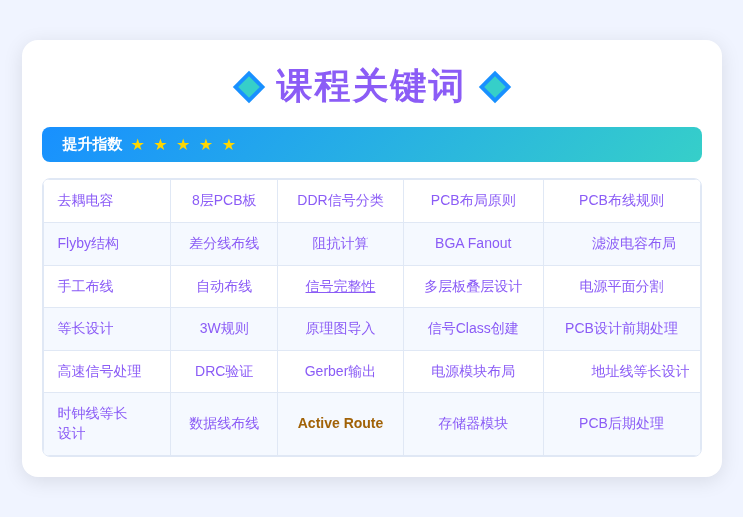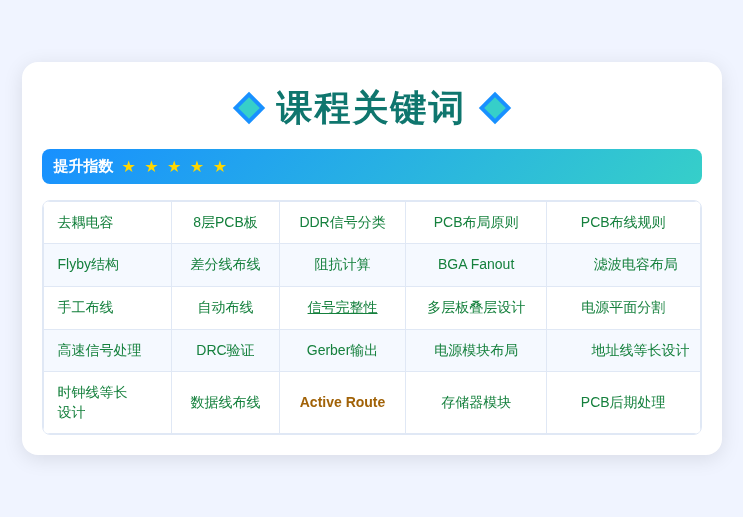--- a/index.html
+++ b/index.html
@@ -27,34 +27,34 @@
       display: flex;
       align-items: center;
       justify-content: center;
       padding: 22px 20px 16px;
       gap: 10px;
     }
 
     .header-title {
       font-size: 36px;
       font-weight: 900;
-      color: #0f766e;
+      color: #8b5cf6;
       letter-spacing: 2px;
     }
 
     .diamond-icon {
       width: 36px;
       height: 36px;
     }
 
     .rating-bar {
       background: linear-gradient(135deg, #1890ff, #36cfc9);
       margin: 0 20px 16px;
       border-radius: 8px;
-      padding: 8px 12px;
+      padding: 8px 21px;
       display: flex;
       align-items: center;
       gap: 8px;
     }
 
     .rating-label {
       color: #fff;
       font-size: 15px;
       font-weight: 600;
     }
@@ -73,21 +73,21 @@
     }
 
     table {
       width: 100%;
       border-collapse: collapse;
     }
 
     td {
       padding: 11px 10px;
       font-size: 14px;
-      color: #15803d;
+      color: #8b5cf6;
       border: 1px solid #e0e8f5;
       text-align: center;
       vertical-align: middle;
       line-height: 1.4;
     }
 
     tr:nth-child(even) td {
       background: #f5f9ff;
     }
 
@@ -140,20 +140,27 @@
             <td style="white-space: pre-wrap; padding-left: 35px;">滤波电容布局</td>
           </tr>
           <tr>
             <td style="white-space: pre-wrap;">手工布线</td>
             <td style="white-space: pre-wrap;">自动布线</td>
             <td style="white-space: pre-wrap; text-decoration: underline;">信号完整性</td>
             <td style="white-space: pre-wrap;">多层板叠层设计</td>
             <td style="white-space: pre-wrap;">电源平面分割</td>
           </tr>
           <tr>
+            <td style="white-space: pre-wrap;">等长设计</td>
+            <td style="white-space: pre-wrap;">3W规则</td>
+            <td style="white-space: pre-wrap;">原理图导入</td>
+            <td style="white-space: pre-wrap;">信号Class创建</td>
+            <td style="white-space: pre-wrap;">PCB设计前期处理</td>
+          </tr>
+          <tr>
             <td style="white-space: pre-wrap;">高速信号处理</td>
             <td style="white-space: pre-wrap;">DRC验证</td>
             <td style="white-space: pre-wrap;">Gerber输出</td>
             <td style="white-space: pre-wrap;">电源模块布局</td>
             <td style="white-space: pre-wrap; text-align: right;">地址线等长设计</td>
           </tr>
           <tr>
             <td style="white-space: pre-wrap;">时钟线等长
 设计</td>
             <td style="white-space: pre-wrap;">数据线布线</td>

